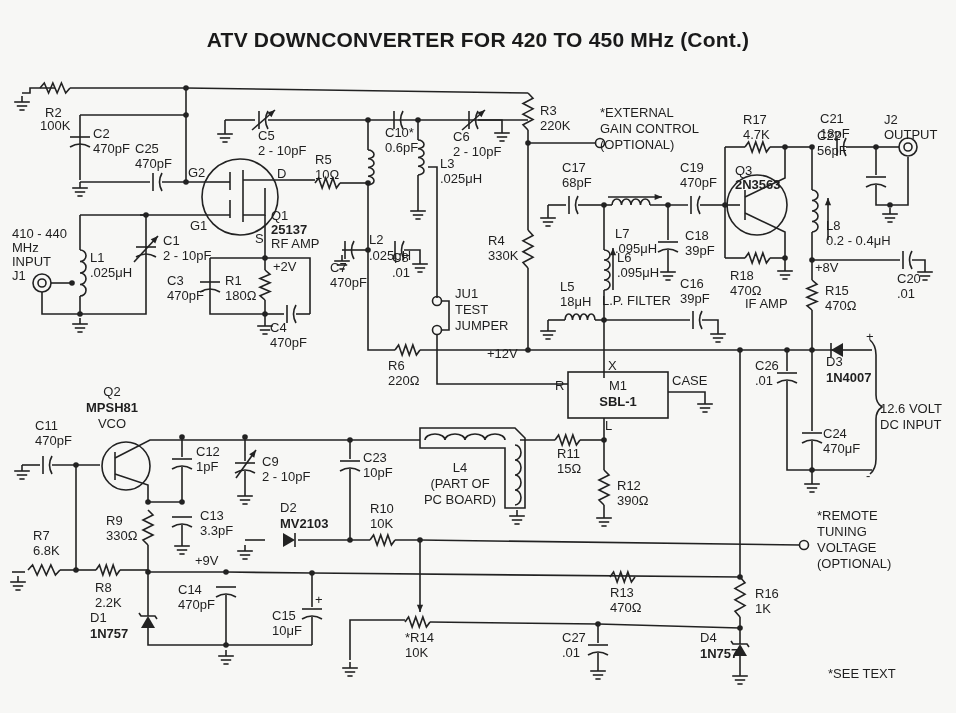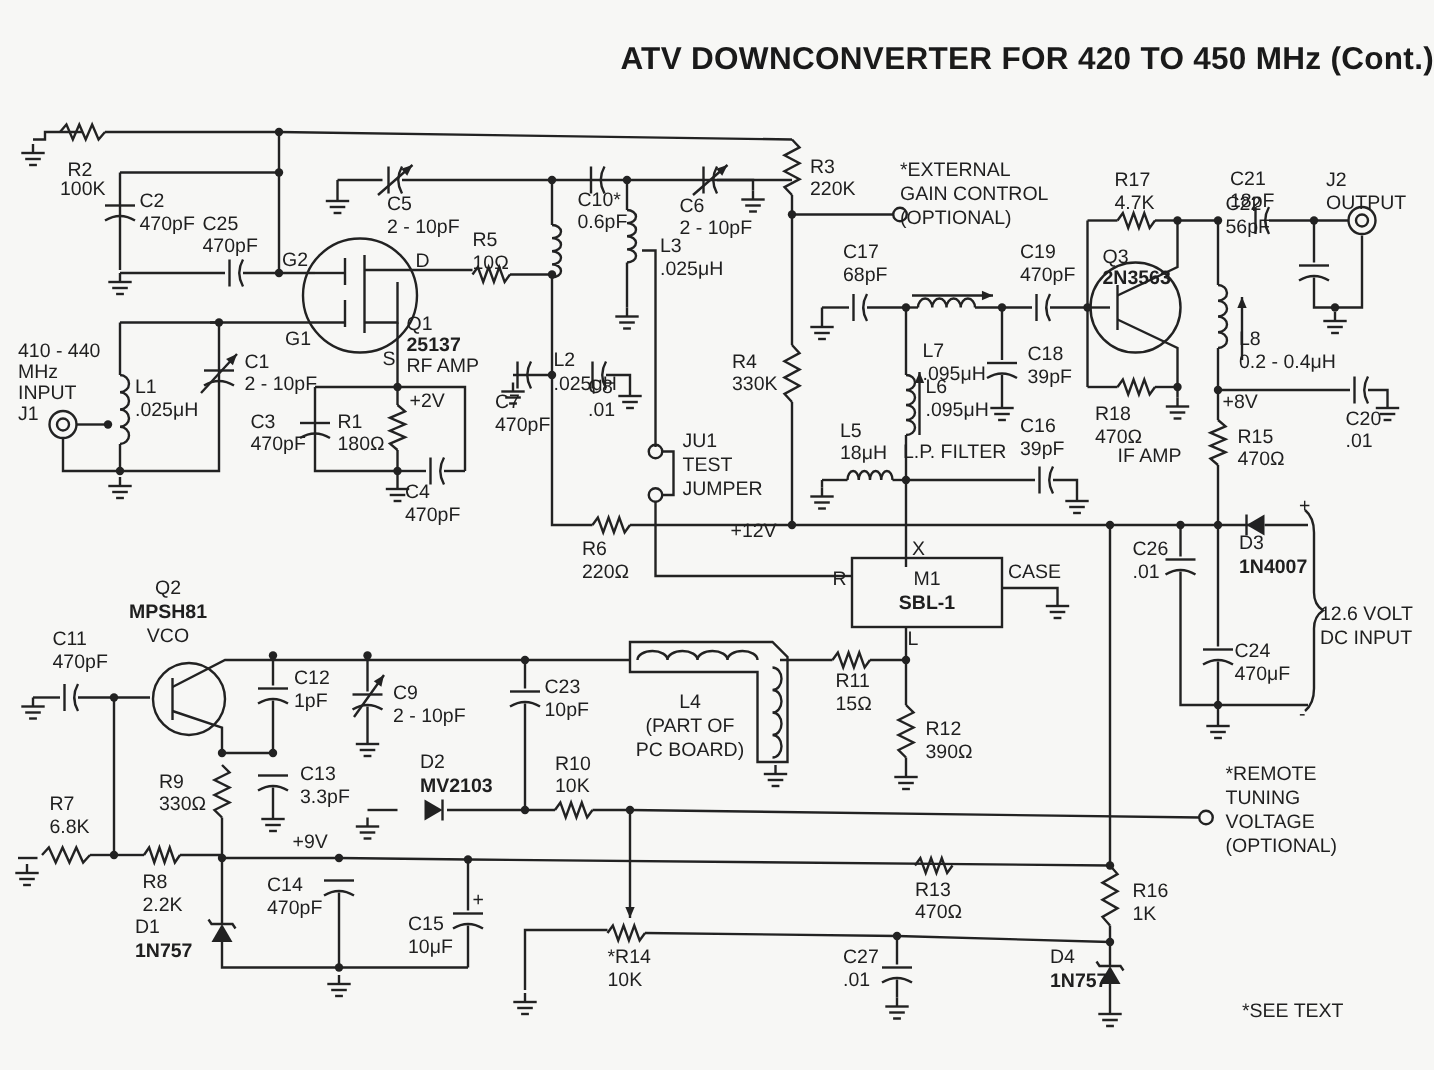--- a/index.html
+++ b/index.html
@@ -1,17 +1,17 @@
 <!DOCTYPE html>
 <html><head>
 <meta charset="utf-8">
 <style>
   html, body { margin:0; padding:0; background:#f7f7f5; }
   body { width:956px; height:713px; overflow:hidden; position:relative; font-family:"Liberation Sans", sans-serif; }
-  #title { position:absolute; left:0; width:956px; top:28px; text-align:right; font-weight:bold; font-size:21px; color:#1a1a1a; letter-spacing:0.2px; }
+  #title { position:absolute; left:0; width:956px; top:28px; text-align:center; font-weight:bold; font-size:21px; color:#1a1a1a; letter-spacing:0.2px; }
   svg#sch { position:absolute; left:0; top:0; }
   svg#sch .w { stroke:#222; stroke-width:1.6; fill:none; }
   svg#sch .t { font-family:"Liberation Sans", sans-serif; font-size:13px; fill:#1f1f1f; }
   svg#sch .b { font-weight:bold; }
   svg#sch .dot { fill:#222; }
 </style>
 </head>
 <body>
 
 <div id="title">ATV DOWNCONVERTER FOR 420 TO 450 MHz (Cont.)</div>

